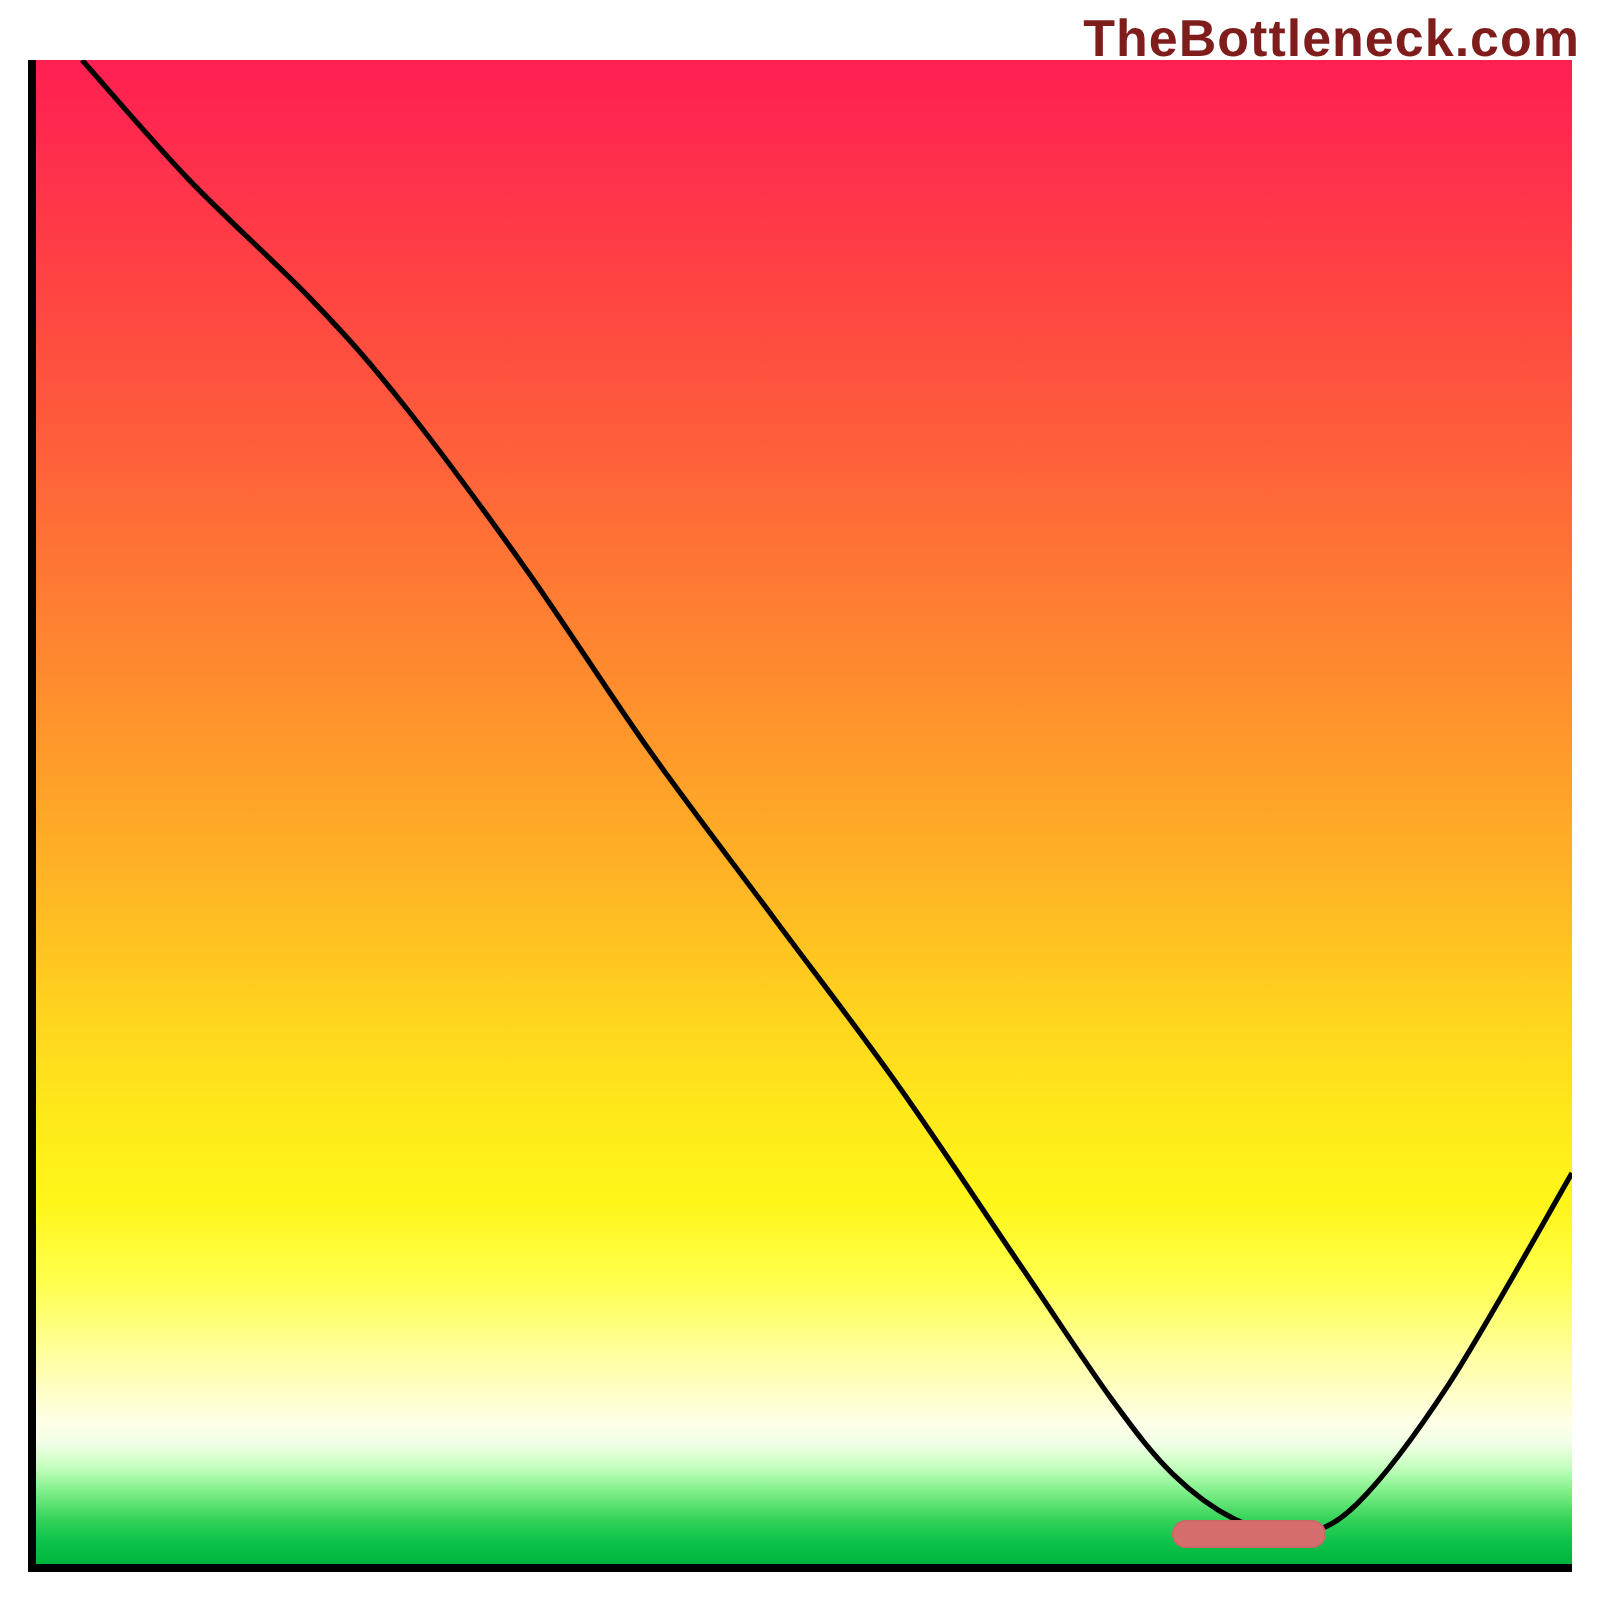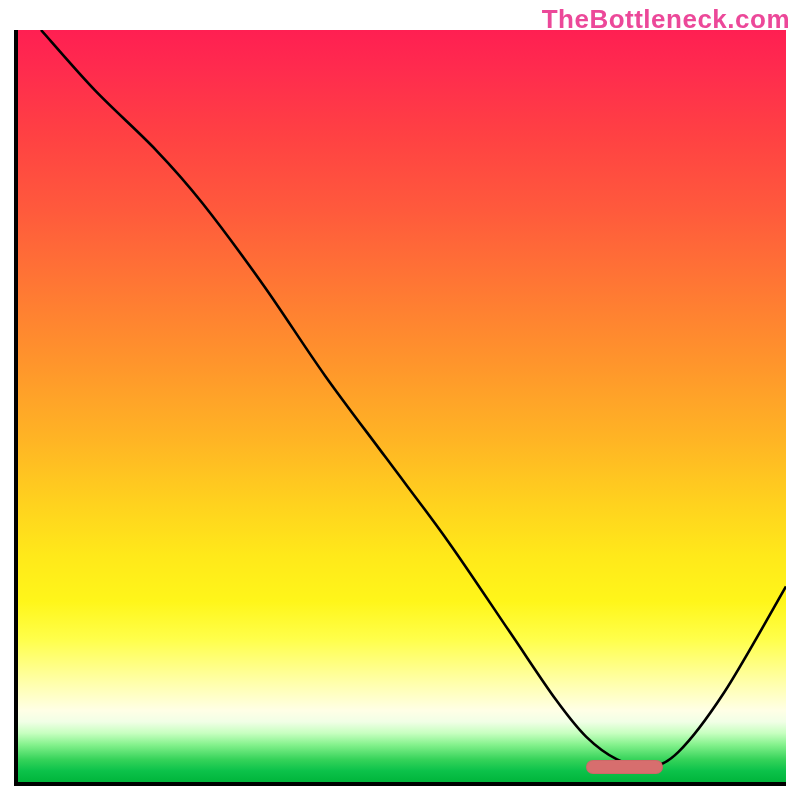--- a/index.html
+++ b/index.html
@@ -14,21 +14,21 @@
     position: relative;
     width: 800px;
     height: 800px;
   }
   .watermark {
     position: absolute;
     top: 4px;
     right: 10px;
     font-size: 26px;
     font-weight: bold;
-    color: #ec4899;
+    color: #7f1d1d;
     z-index: 10;
     letter-spacing: 0.5px;
   }
   .plot-area {
     position: absolute;
     left: 14px;
     top: 30px;
     width: 772px;
     height: 756px;
     border-left: 4px solid #000;

